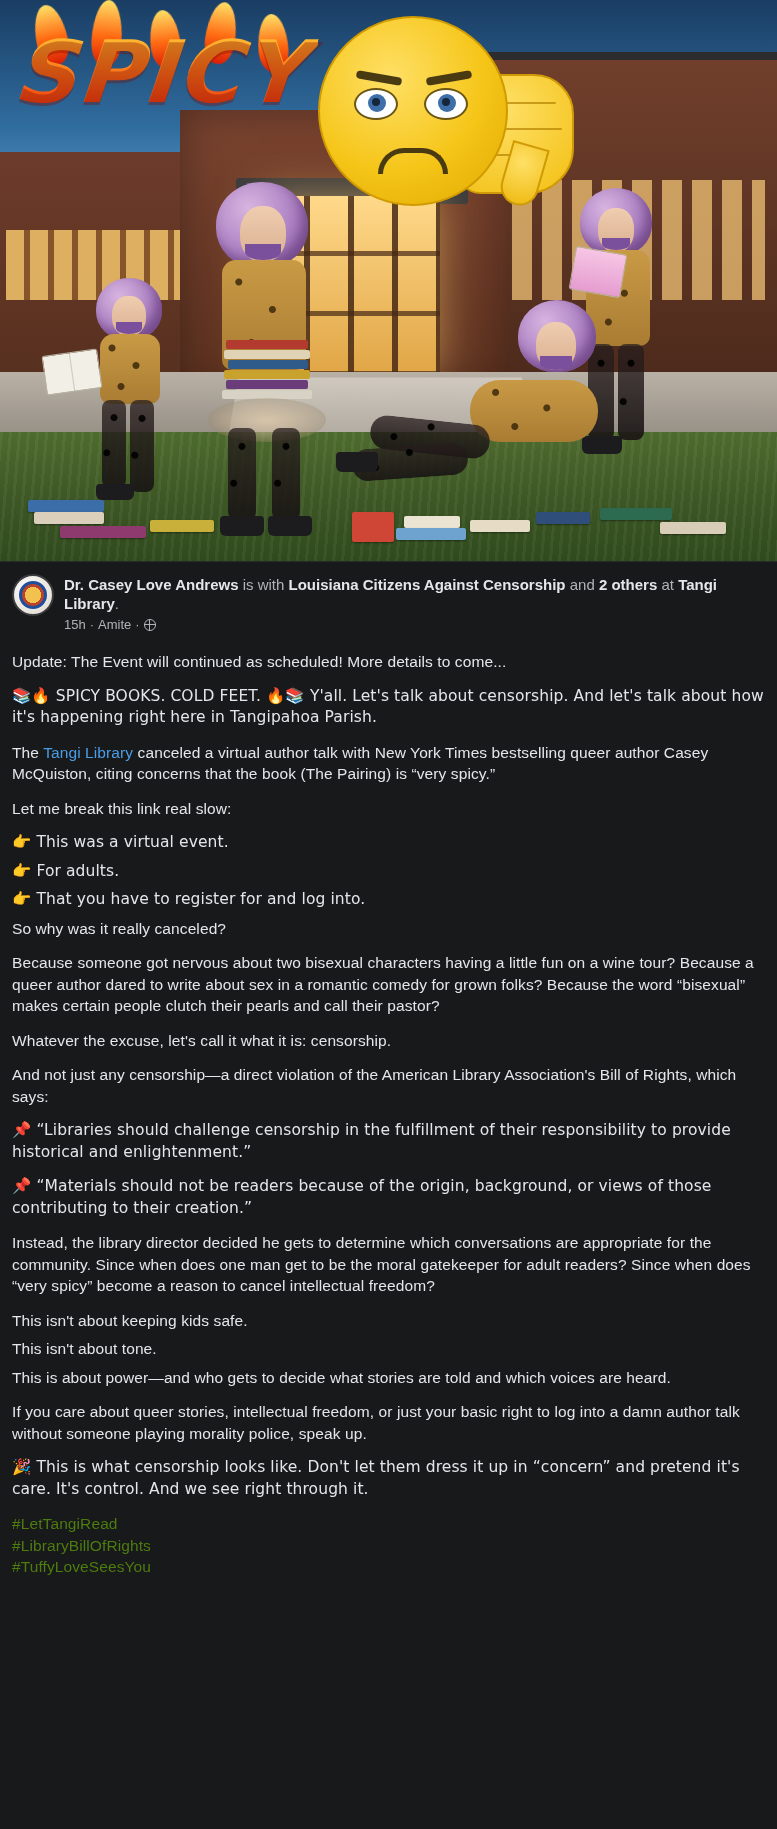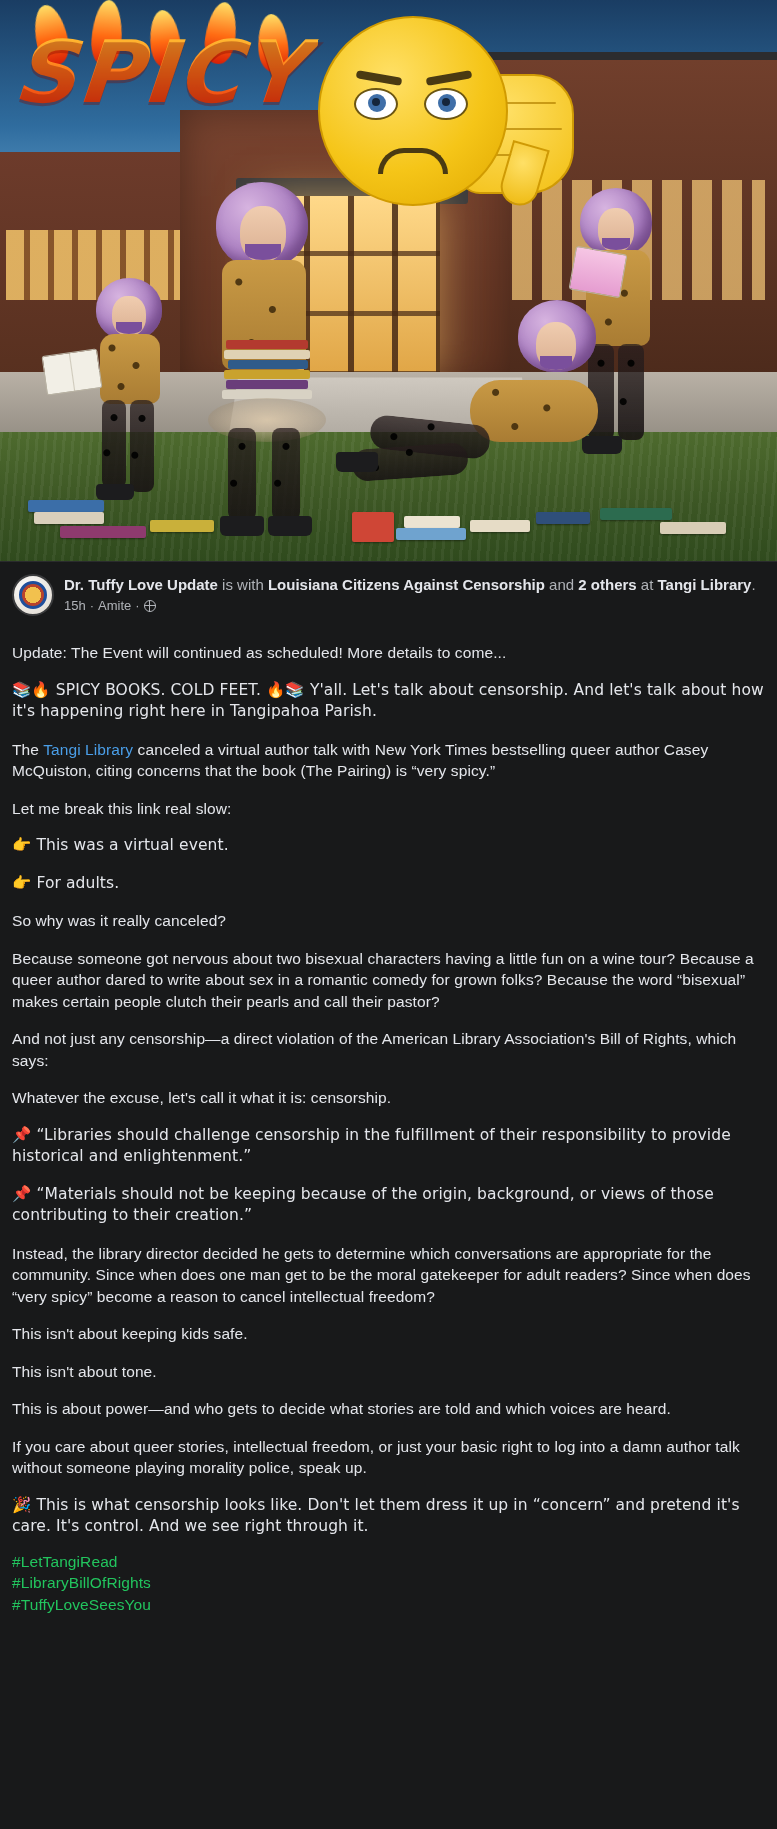--- a/index.html
+++ b/index.html
@@ -250,25 +250,25 @@
     background: #b0b3b8;
   }
 
   .body-text {
     padding: 10px 12px 6px 12px;
     font-size: 15.5px;
     line-height: 21.5px;
     color: #e4e6eb;
     letter-spacing: .1px;
   }
-  .body-text p { margin: 16px 0 13px 0; }
+  .body-text p { margin: 7px 0 13px 0; }
   .body-text p.tight { margin-bottom: 0; }
   .body-text .inline-link { color: #4a9ee8; }
   .hashtags { margin-top: 4px; }
-  .hashtags div { color: #22c55e; line-height: 21.5px; }
+  .hashtags div { color: #4d7c0f; line-height: 21.5px; }
   .emoji-i { font-family: "DejaVu Sans", sans-serif; }
 </style>
 </head>
 <body>
 
 <div class="post">
 
   <div class="media">
     <div class="sky"></div>
     <div class="sky-glow"></div>
@@ -376,49 +376,50 @@
         <div class="mouth"></div>
       </div>
     </div>
   </div>
 
   <div class="post-header">
     <div class="avatar">
       <div class="ring"></div>
     </div>
     <div class="hdr-text">
-      <span class="lnk">Dr. Tuffy Love Update</span><span> </span><span>is with</span><span> </span><span class="lnk">Louisiana Citizens Against Censorship</span><span> </span><span>and</span><span> </span><span class="lnk">2 others</span><span> </span><span>at</span><span> </span><span class="lnk">Tangi Library</span><span>.</span>
+      <span class="lnk">Dr. Casey Love Andrews</span><span> </span><span>is with</span><span> </span><span class="lnk">Louisiana Citizens Against Censorship</span><span> </span><span>and</span><span> </span><span class="lnk">2 others</span><span> </span><span>at</span><span> </span><span class="lnk">Tangi Library</span><span>.</span>
       <div class="meta">
         <span>15h</span>
         <span>·</span>
         <span>Amite</span>
         <span>·</span>
         <span class="globe"></span>
       </div>
     </div>
   </div>
 
   <div class="body-text">
     <p>Update: The Event will continued as scheduled! More details to come...</p>
     <p class="emoji-i">📚🔥 SPICY BOOKS. COLD FEET. 🔥📚 Y'all. Let's talk about censorship. And let's talk about how it's happening right here in Tangipahoa Parish.</p>
 
     <p><span>The </span><span class="inline-link">Tangi Library</span><span> canceled a virtual author talk with New York Times bestselling queer author Casey McQuiston, citing concerns that the book (The Pairing) is “very spicy.”</span></p>
 
     <p>Let me break this link real slow:</p>
 
     <p class="tight emoji-i">👉 This was a virtual event.</p>
     <p class="tight emoji-i">👉 For adults.</p>
+    <p class="tight emoji-i">👉 That you have to register for and log into.</p>
 
     <p>So why was it really canceled?</p>
     <p>Because someone got nervous about two bisexual characters having a little fun on a wine tour? Because a queer author dared to write about sex in a romantic comedy for grown folks? Because the word “bisexual” makes certain people clutch their pearls and call their pastor?</p>
+    <p>Whatever the excuse, let's call it what it is: censorship.</p>
     <p>And not just any censorship—a direct violation of the American Library Association's Bill of Rights, which says:</p>
-    <p>Whatever the excuse, let's call it what it is: censorship.</p>
 
     <p class="emoji-i">📌 “Libraries should challenge censorship in the fulfillment of their responsibility to provide historical and enlightenment.”</p>
-    <p class="emoji-i">📌 “Materials should not be keeping because of the origin, background, or views of those contributing to their creation.”</p>
+    <p class="emoji-i">📌 “Materials should not be readers because of the origin, background, or views of those contributing to their creation.”</p>
 
     <p>Instead, the library director decided he gets to determine which conversations are appropriate for the community. Since when does one man get to be the moral gatekeeper for adult readers? Since when does “very spicy” become a reason to cancel intellectual freedom?</p>
 
     <p class="tight">This isn't about keeping kids safe.</p>
     <p class="tight">This isn't about tone.</p>
     <p>This is about power—and who gets to decide what stories are told and which voices are heard.</p>
 
     <p>If you care about queer stories, intellectual freedom, or just your basic right to log into a damn author talk without someone playing morality police, speak up.</p>
     <p class="emoji-i">🎉 This is what censorship looks like. Don't let them dress it up in “concern” and pretend it's care. It's control. And we see right through it.</p>
 

